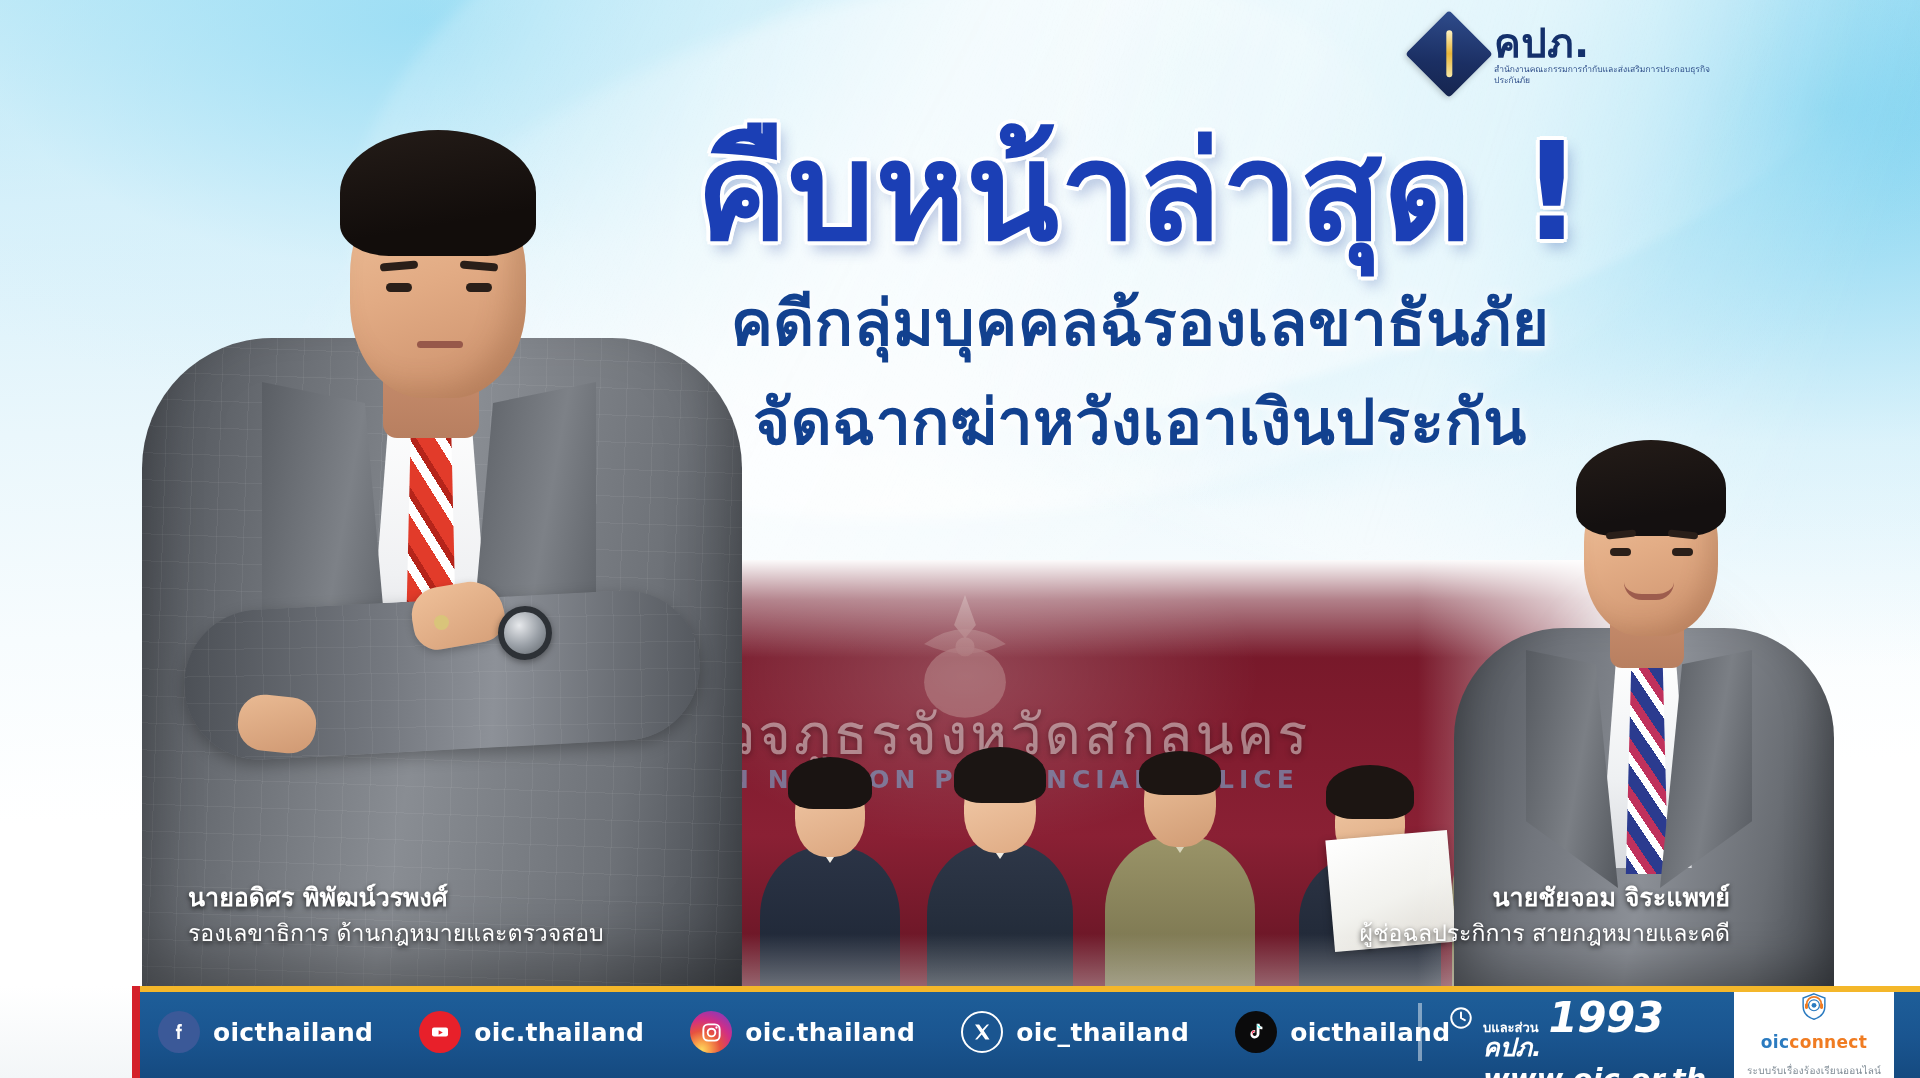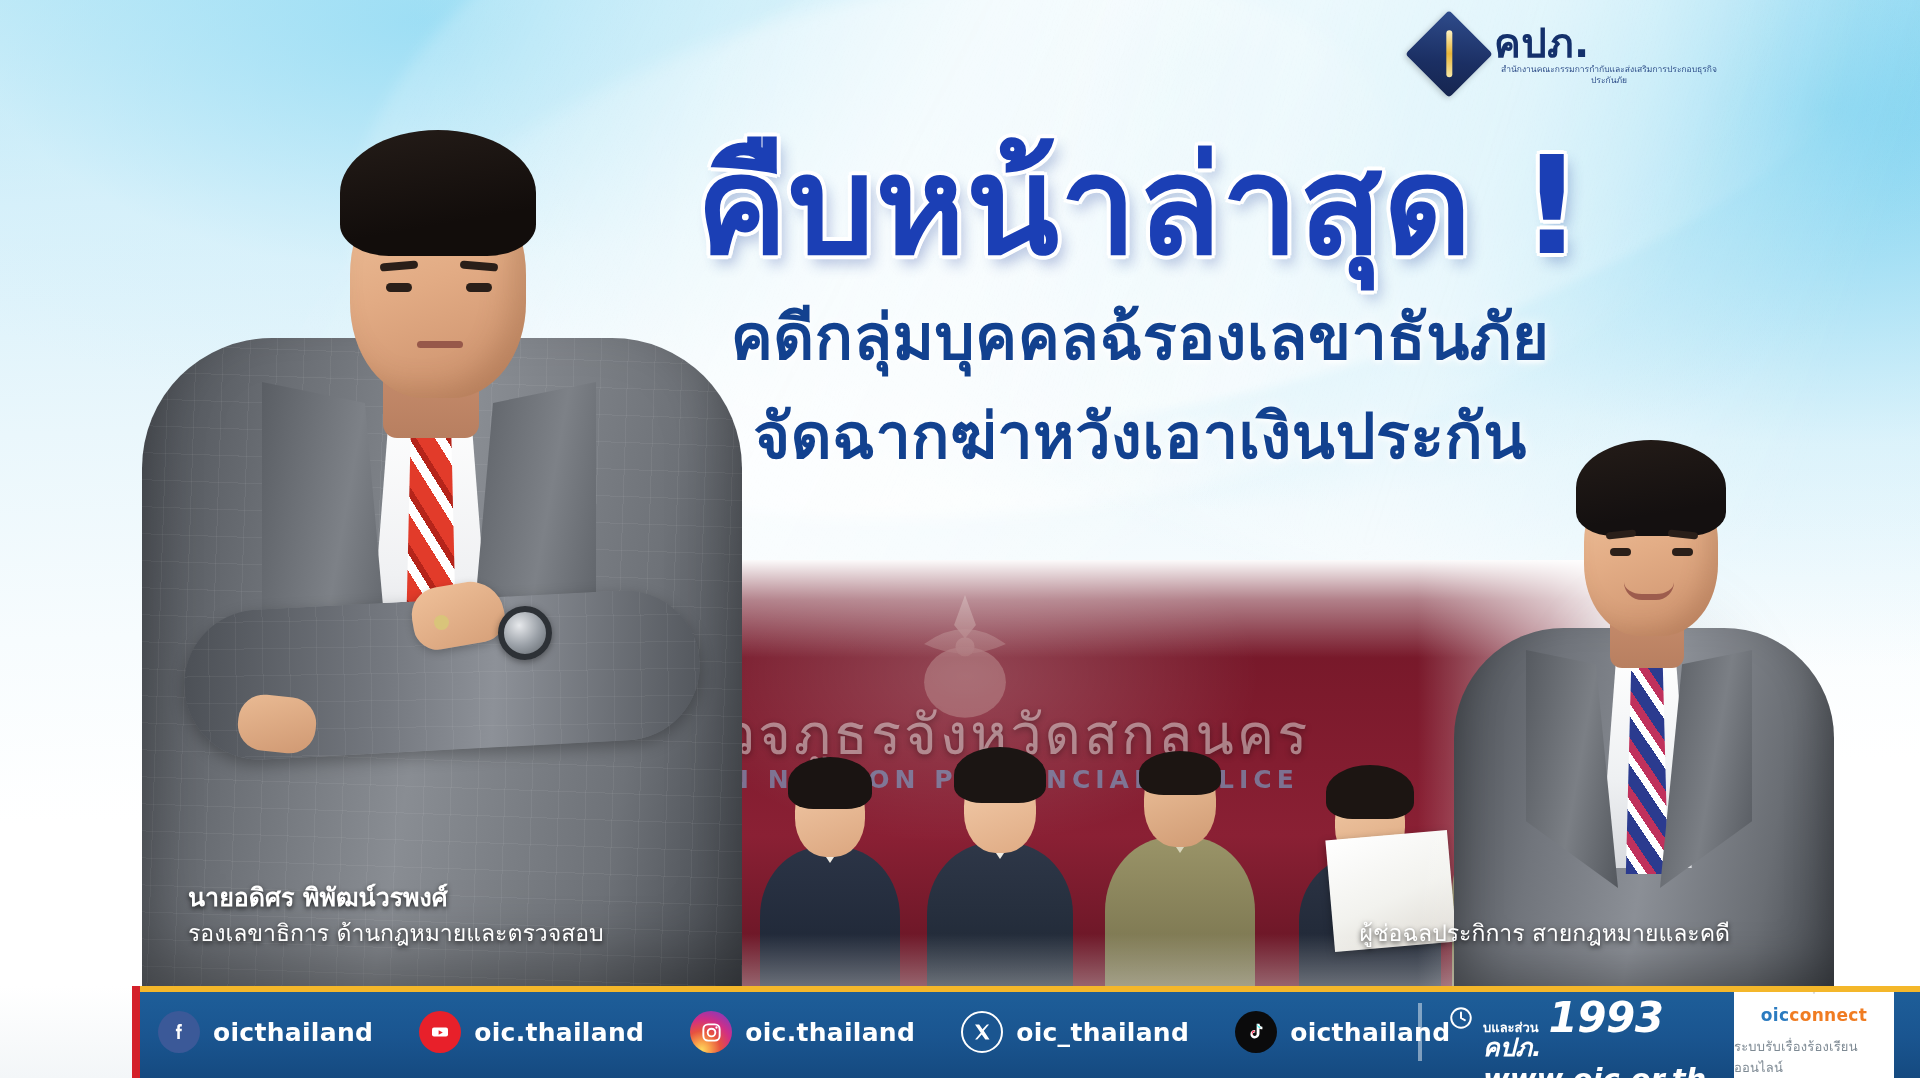--- a/index.html
+++ b/index.html
@@ -367,21 +367,21 @@
   .pr-smile {
     position: absolute; left: 196px; bottom: 398px;
     width: 50px; height: 18px;
     border-bottom: 6px solid #9d5c4d;
     border-radius: 0 0 26px 26px;
   }
 
   
   .headline-block {
     position: absolute;
-    left: 660px; top: 136px;
+    left: 660px; top: 122px;
     width: 960px;
     text-align: center;
     z-index: 6;
   }
   .headline-main {
     font-size: 136px;
     line-height: 1.04;
     font-weight: 900;
     color: #1b3fb5;
     letter-spacing: 1px;
@@ -507,21 +507,21 @@
     right: 26px; top: 6px;
     width: 160px; height: 86px;
     background: #ffffff;
     display: flex; flex-direction: column;
     align-items: center; justify-content: center;
     gap: 11px;
   }
   .occ-title { font-size: 17px; font-weight: 800; letter-spacing: 0.3px; }
   .occ-title .a { color: #2b7bc0; }
   .occ-title .b { color: #f07c22; }
-  .occ-sub { font-size: 13px; color: #7e8a94; letter-spacing: 0.2px; }
+  .occ-sub { font-size: 10px; color: #7e8a94; letter-spacing: 0.2px; }
 
   
   .brand {
     position: absolute;
     right: 196px; top: 22px;
     display: flex;
     align-items: center;
     gap: 14px;
     z-index: 8;
   }
@@ -542,21 +542,21 @@
     transform: rotate(-45deg);
     transform-origin: center;
     background: linear-gradient(180deg, #fff3c4 0%, #e8b63a 50%, #f7e7a6 100%);
     border-radius: 3px;
   }
   .brand-text { line-height: 1.05; }
   .brand-abbr {
     font-size: 40px; font-weight: 900; color: #14306b; letter-spacing: 0.5px;
   }
   .brand-full {
-    font-size: 8.5px; color: #2a4a86; line-height: 1.35; max-width: 230px; text-align: center;
+    font-size: 8.5px; color: #2a4a86; line-height: 1.35; max-width: 230px;
   }
 </style>
 </head>
 <body>
 
 <div class="poster">
 
   <div class="bg-sky"></div>
   <div class="swoosh s1"></div>
   <div class="swoosh s2"></div>
@@ -669,20 +669,21 @@
     <div class="headline-sub1">คดีกลุ่มบุคคลฉ้รองเลขาธันภัย</div>
     <div class="headline-sub2">จัดฉากฆ่าหวังเอาเงินประกัน</div>
   </div>
 
   <div class="caption caption-left">
     <div class="cap-name">นายอดิศร พิพัฒน์วรพงศ์</div>
     <div class="cap-role">รองเลขาธิการ ด้านกฎหมายและตรวจสอบ</div>
   </div>
 
   <div class="caption caption-right">
+    <div class="cap-name">นายชัยจอม จิระแพทย์</div>
     <div class="cap-role">ผู้ช่อฉลประกิการ สายกฎหมายและคดี</div>
   </div>
 
   <div class="brand">
     <div class="brand-mark"></div>
     <div class="brand-text">
       <div class="brand-abbr">คปภ.</div>
       <div class="brand-full">สำนักงานคณะกรรมการกำกับและส่งเสริมการประกอบธุรกิจประกันภัย</div>
     </div>
   </div>

